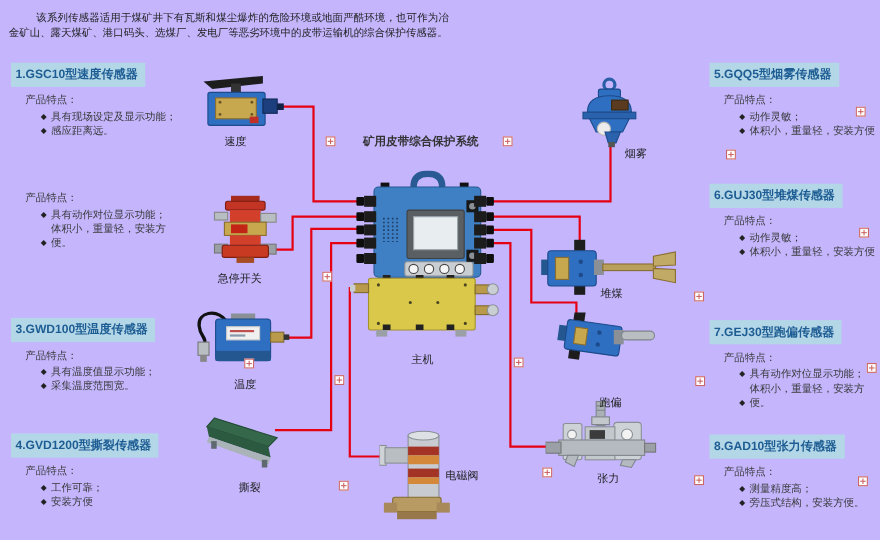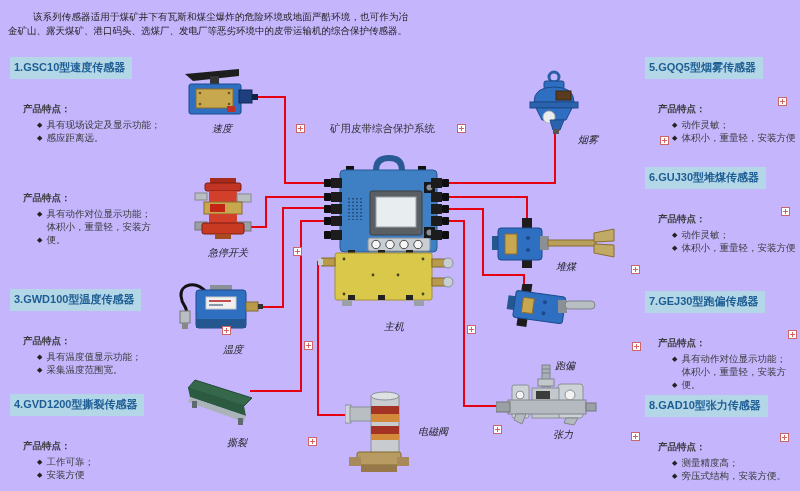--- a/index.html
+++ b/index.html
@@ -1,30 +1,30 @@
 <!DOCTYPE html>
 <html><head>
 <meta charset="utf-8">
 <style>
   html,body{margin:0;padding:0;background:#fff;}
   #canvas{position:relative;width:800px;height:491px;background:#c4b5fd;overflow:hidden;
           font-family:"Liberation Sans","DejaVu Sans",sans-serif;color:#2a2a2a;}
   .intro{position:absolute;left:8px;top:10px;width:400px;margin:0;
          font-size:9.5px;line-height:14px;color:#222;text-indent:25px;text-align:justify;}
   .sys-title{position:absolute;left:330px;top:122px;width:120px;
-             font-size:10.5px;font-weight:normal;color:#333;}
+             font-size:10.5px;font-weight:bold;color:#333;}
   .panel{position:absolute;width:158px;}
   .panel-h{display:inline-block;background:#b4d7e8;color:#1e5d93;
            font-size:11px;font-weight:bold;padding:3px 7px 4px 4px;}
-  .feat-label{font-size:9.5px;font-weight:bold;color:#3a3a3a;margin:24px 0 2px 13px;}
+  .feat-label{font-size:9.5px;font-weight:normal;color:#3a3a3a;margin:6px 0 2px 13px;}
   .feat{display:flex;margin-left:27px;font-size:9.5px;color:#3a3a3a;line-height:13px;align-items:flex-end;}
   .feat .dia{font-size:7px;margin-right:4px;line-height:13px;color:#222;}
   .dev{position:absolute;}
   .dev svg{display:block;}
-  .dev-label{position:absolute;font-size:10px;color:#222;text-align:right;font-style:italic;}
+  .dev-label{position:absolute;font-size:10px;color:#222;text-align:center;}
   #wires{position:absolute;left:0;top:0;pointer-events:none;}
   .bim{position:absolute;width:9px;height:9px;border:1px solid #c66;box-sizing:border-box;
        background:linear-gradient(#c66,#c66) 50% 50%/5px 1px no-repeat,
                   linear-gradient(#c66,#c66) 50% 50%/1px 5px no-repeat,#fefefe;}
 </style>
 </head>
 <body>
 
 <div id="canvas">
 

